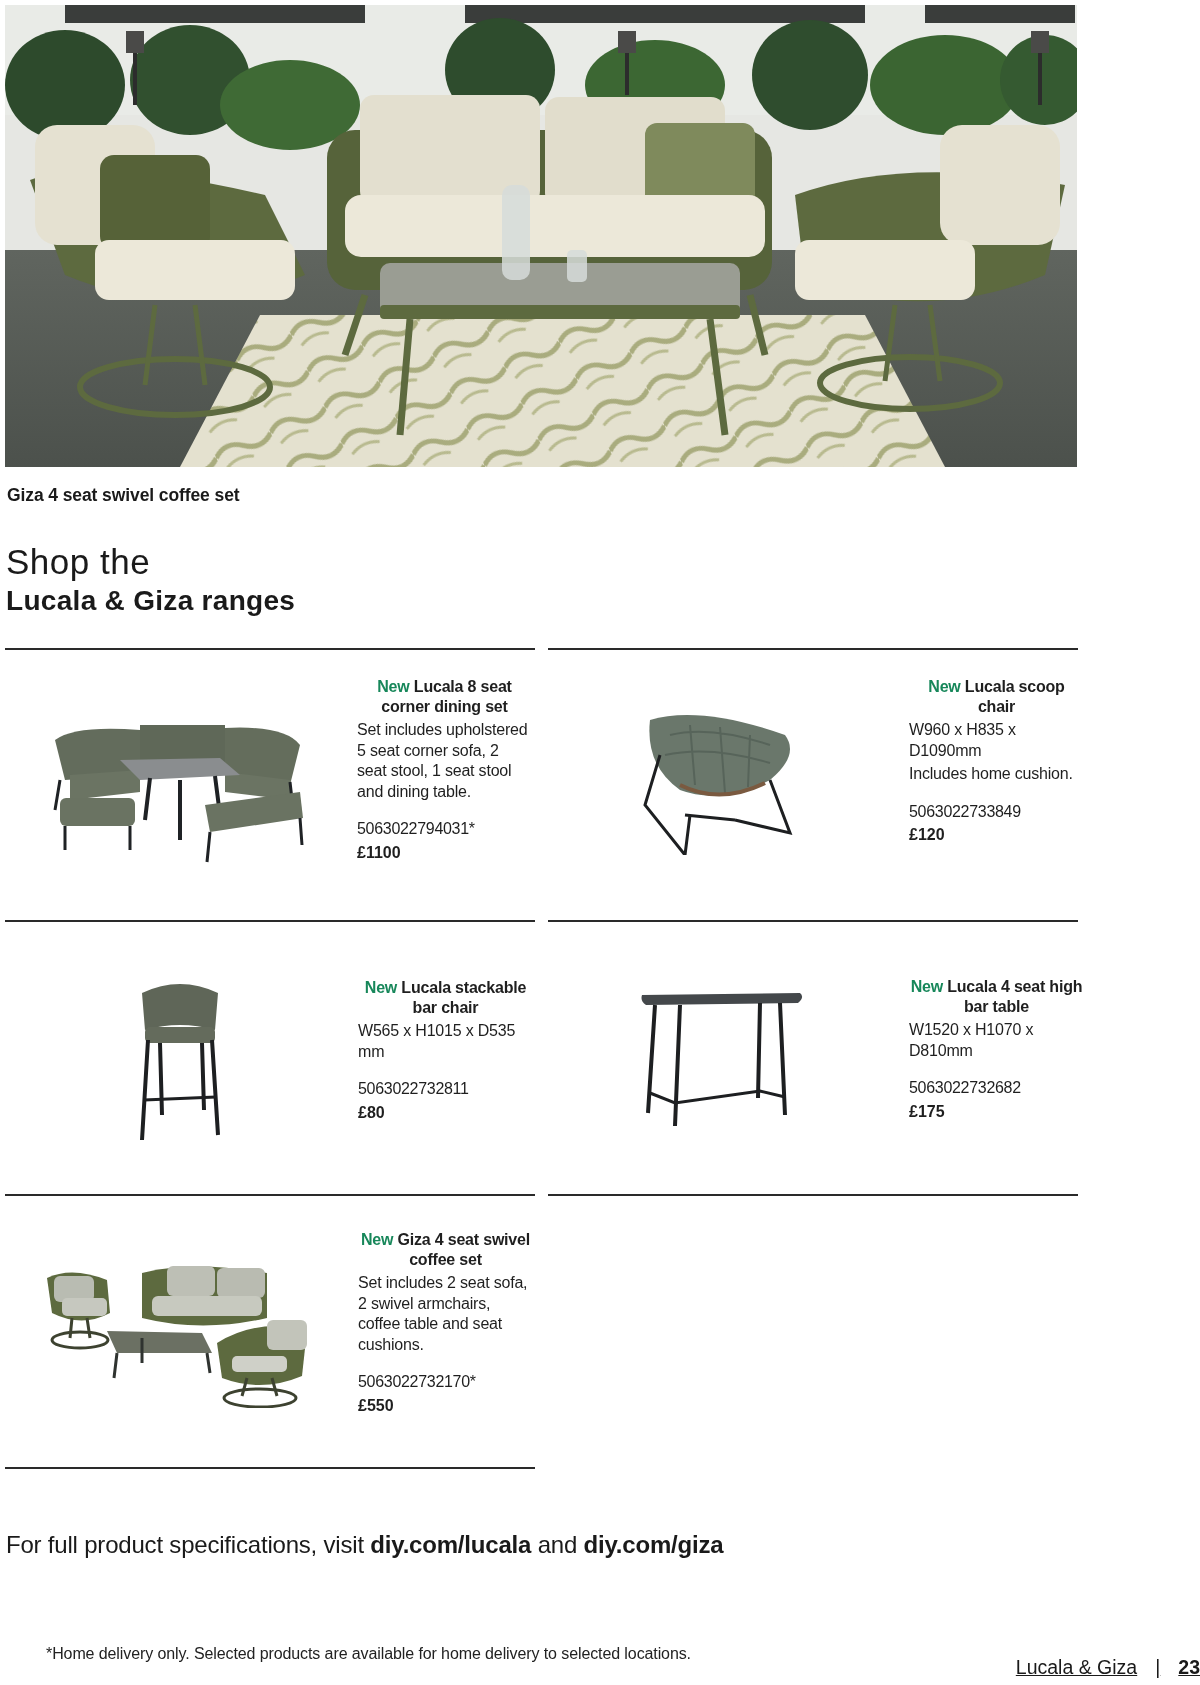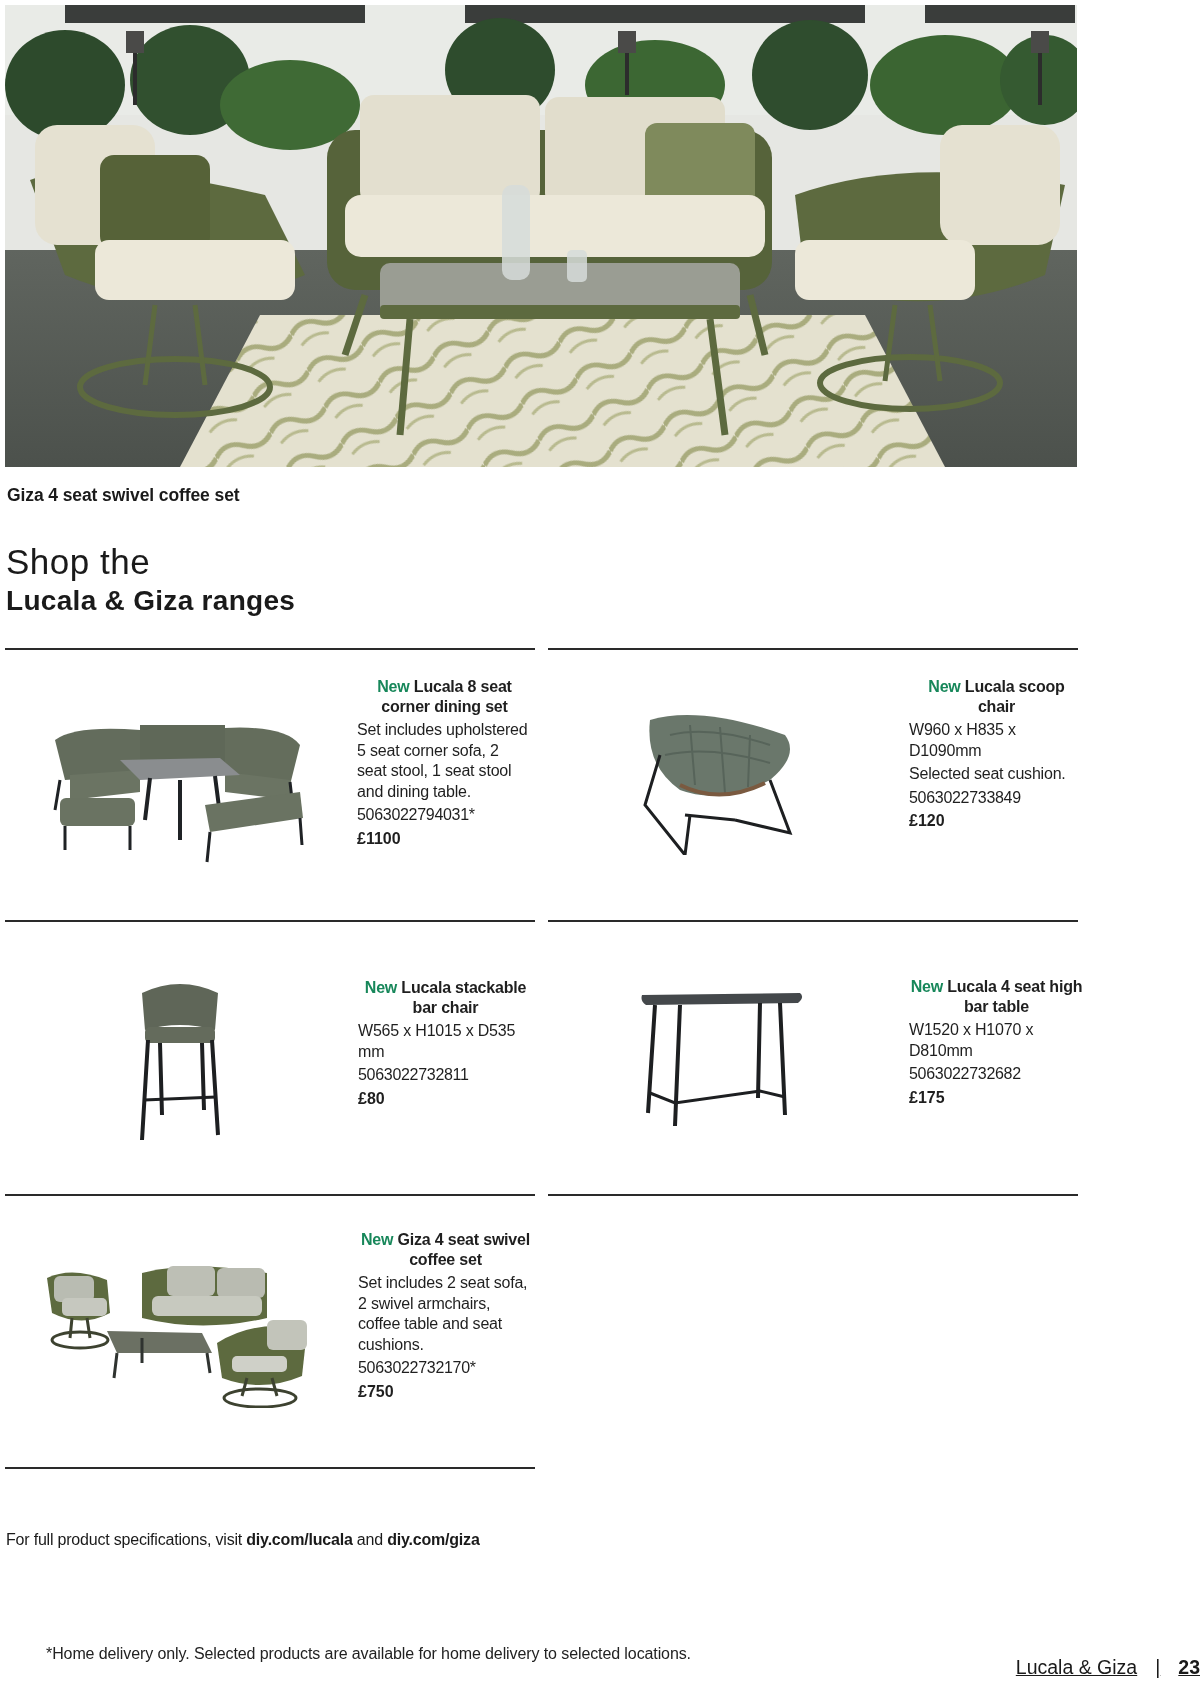--- a/index.html
+++ b/index.html
@@ -18,24 +18,24 @@
   .rule { position: absolute; height: 2px; background: #2a2a2a; }
 
   .product-img { position: absolute; }
   .product-img svg { width: 100%; height: 100%; display: block; }
 
   .ptext { position: absolute; width: 175px; font-size: 16px; line-height: 20.5px; color: #1f1f1f; }
   .ptitle { font-weight: 700; font-size: 16px; line-height: 20px; margin-bottom: 3px; letter-spacing: -0.2px; text-align: center; }
   .ptitle .new { color: #17875a; }
   .pdesc { font-weight: 400; letter-spacing: -0.2px; }
   .pdesc + .pdesc { margin-top: 3px; }
-  .pean { margin-top: 3px; letter-spacing: -0.3px; }
+  .pean { margin-top: 17px; letter-spacing: -0.3px; }
   .pprice { font-weight: 700; margin-top: 3px; }
 
-  .specs { position: absolute; left: 6px; top: 1531px; font-size: 16px; letter-spacing: -0.2px; color: #1a1a1a; }
+  .specs { position: absolute; left: 6px; top: 1531px; font-size: 24px; letter-spacing: -0.2px; color: #1a1a1a; }
   .specs b { font-weight: 700; }
 
   .disclaimer { position: absolute; left: 6px; top: 1645px; font-size: 16px; line-height: 18px; color: #222; letter-spacing: -0.1px; margin-left: 40px; }
 
   .footer-right { position: absolute; right: 0px; top: 1656px; font-size: 19.5px; display: flex; align-items: center; color: #1a1a1a; text-decoration: underline; }
   .footer-right .section { font-weight: 400; }
   .footer-right .sep { margin: 0 18px; font-weight: 300; }
   .footer-right .pnum { font-weight: 700; }
 </style>
 </head>
@@ -157,21 +157,21 @@
     <path d="M20 50 L5 100 L45 150 L50 110 M130 75 L150 128 L95 115" stroke="#1d1f21" stroke-width="3" fill="none"></path>
     <path d="M45 110 L95 115" stroke="#1d1f21" stroke-width="3"></path>
   </svg>
 </div>
 <div class="ptext" style="left:909px; top:677px;">
   <div class="ptitle">
     <span class="new">New</span>
     <span>Lucala scoop chair</span>
   </div>
   <div class="pdesc">W960 x H835 x D1090mm</div>
-  <div class="pdesc">Selected seat cushion.</div>
+  <div class="pdesc">Includes home cushion.</div>
   <div class="pean">5063022733849</div>
   <div class="pprice">£120</div>
 </div>
 
 <div class="product-img" style="left:130px; top:975px; width:100px; height:165px;">
   <svg viewBox="0 0 100 165">
     <path d="M12 18 Q50 0 88 18 L85 55 Q50 45 15 55 Z" fill="#5f6658"></path>
     <rect x="15" y="52" width="70" height="16" rx="5" fill="#646b5c"></rect>
     <path d="M18 65 L12 165 M82 65 L88 160 M30 68 L32 140 M72 68 L74 135" stroke="#1d1f21" stroke-width="4"></path>
     <path d="M14 125 L86 122" stroke="#1d1f21" stroke-width="3"></path>
@@ -224,21 +224,21 @@
     <path d="M205 120 L200 138 M230 120 L235 138" stroke="#3d4230" stroke-width="3"></path>
   </svg>
 </div>
 <div class="ptext" style="left:358px; top:1230px;">
   <div class="ptitle">
     <span class="new">New</span>
     <span>Giza 4 seat swivel coffee set</span>
   </div>
   <div class="pdesc">Set includes 2 seat sofa, 2 swivel armchairs, coffee table and seat cushions.</div>
   <div class="pean">5063022732170*</div>
-  <div class="pprice">£750</div>
+  <div class="pprice">£550</div>
 </div>
 
 <div class="specs">
   <span>For full product specifications, visit </span><b>diy.com/lucala</b><span> and </span><b>diy.com/giza</b>
 </div>
 
 <div class="disclaimer">
   <div>*Home delivery only. Selected products are available for home delivery to selected locations.</div>
 </div>
 

